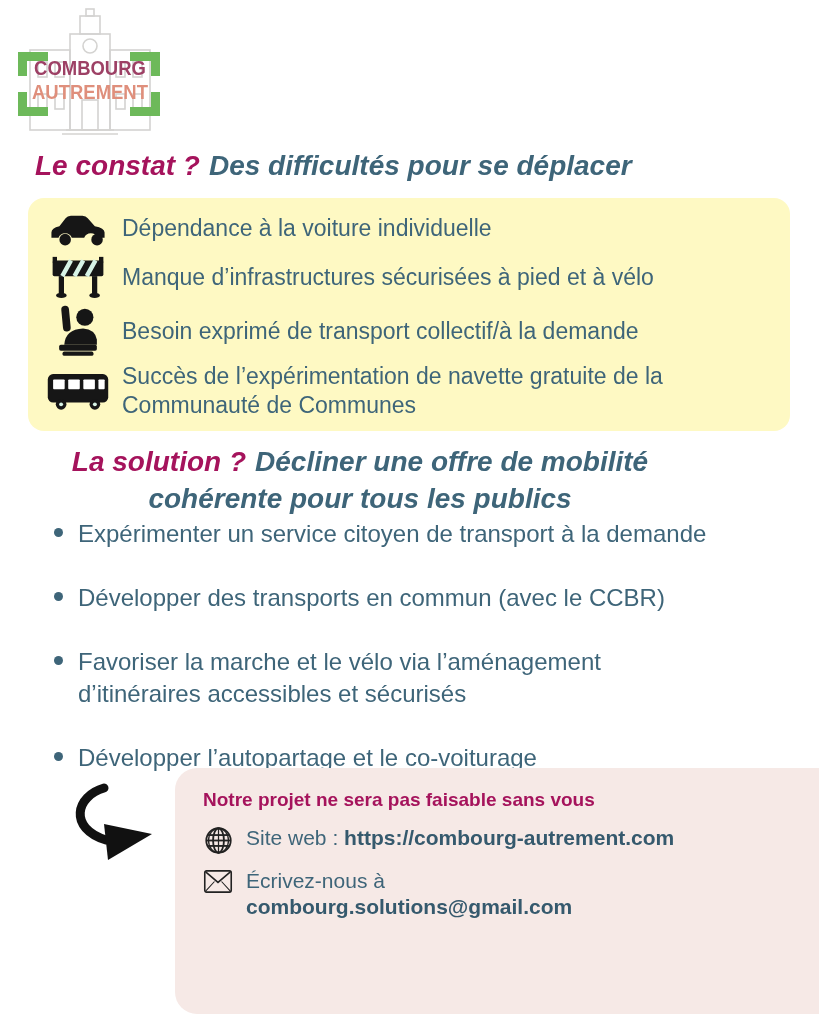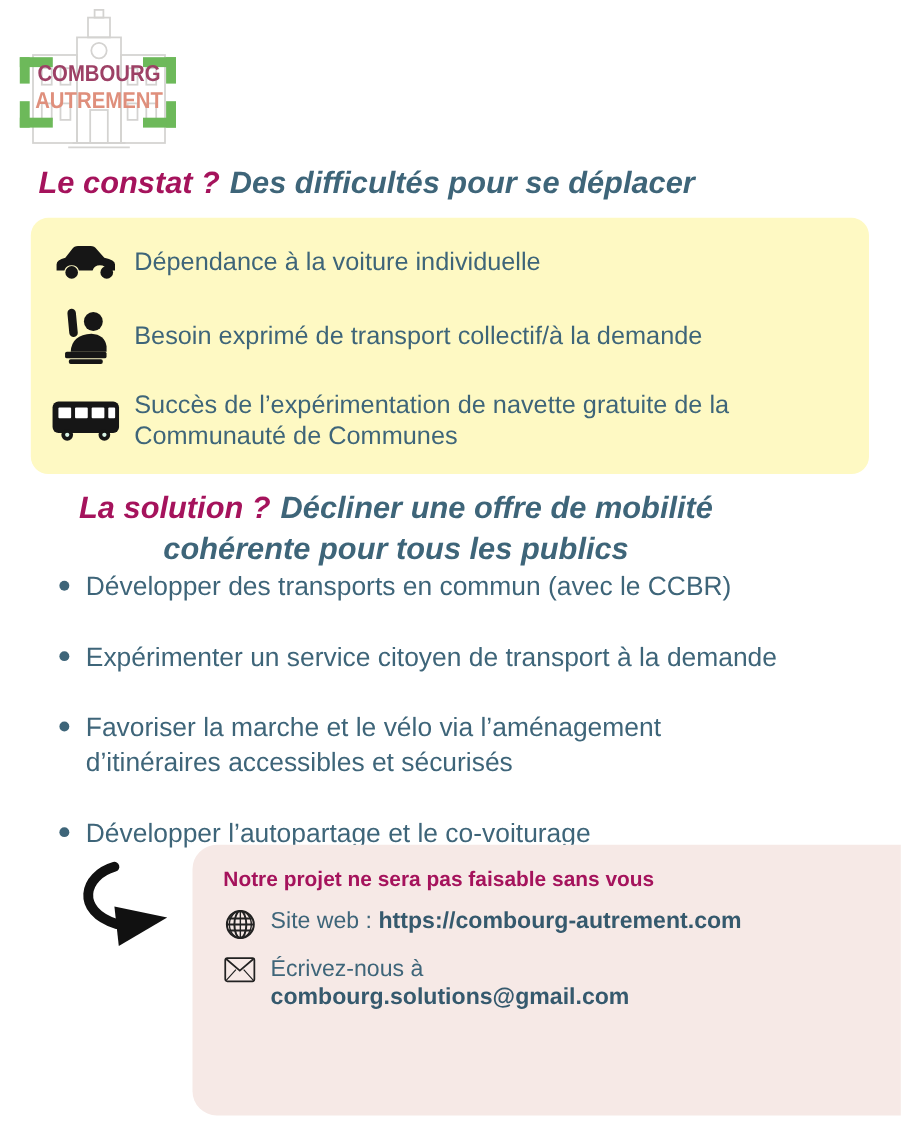--- a/index.html
+++ b/index.html
@@ -123,20 +123,35 @@
       <span class="g-icon">
         <svg width="62" height="42" viewBox="0 0 70 46">
           <path fill="#161616" d="M5 33v-6q0-5 9-7l7-9q2-3 6-3h13q4 0 6 3l8 9q11 2 11 7v6h-8a8 8 0 0 0-15 0H28a8 8 0 0 0-15 0H5z"></path>
           <circle fill="#161616" cx="20.5" cy="35" r="6.5"></circle>
           <circle fill="#161616" cx="56.5" cy="35" r="6.5"></circle>
         </svg>
       </span>
       <span class="g-text">Dépendance à la voiture individuelle</span>
     </div>
 
+    <div class="g-row">
+      <span class="g-icon">
+        <svg width="56" height="48" viewBox="0 0 64 54">
+          <rect fill="#161616" x="10" y="26" width="6" height="20"></rect>
+          <rect fill="#161616" x="48" y="26" width="6" height="20"></rect>
+          <ellipse fill="#161616" cx="13" cy="48" rx="6" ry="3"></ellipse>
+          <ellipse fill="#161616" cx="51" cy="48" rx="6" ry="3"></ellipse>
+          <rect fill="#161616" x="3" y="8" width="58" height="18" rx="2"></rect>
+          <rect fill="#161616" x="3" y="4" width="5" height="6"></rect>
+          <rect fill="#161616" x="56" y="4" width="5" height="6"></rect>
+          <path stroke="#d7f3e6" stroke-width="5" d="M14 26 L24 8 M28 26 L38 8 M42 26 L52 8"></path>
+        </svg>
+      </span>
+      <span class="g-text">Manque d’infrastructures sécurisées à pied et à vélo</span>
+    </div>
 
     <div class="g-row">
       <span class="g-icon">
         <svg width="48" height="54" viewBox="0 0 56 62">
           <path stroke="#161616" stroke-width="9" stroke-linecap="round" d="M13 6 L15 27"></path>
           <circle fill="#161616" cx="36" cy="15" r="10"></circle>
           <path fill="#161616" d="M12 47q1-18 22-19q14 1 16 13v6z"></path>
           <rect fill="#161616" x="6" y="47" width="44" height="7" rx="2"></rect>
           <rect fill="#161616" x="10" y="55" width="36" height="5" rx="2"></rect>
         </svg>
@@ -161,22 +176,22 @@
       <span class="g-text">Succès de l’expérimentation de navette gratuite de la Communauté de Communes</span>
     </div>
 
   </div>
 
   <div class="heading h-solution">
     <span class="h-label">La solution ?</span><span class="h-rest">Décliner une offre de mobilité cohérente pour tous les publics</span>
   </div>
 
   <ul class="bullets">
+    <li><span>Expérimenter un service citoyen de transport à la demande</span></li>
     <li><span>Développer des transports en commun (avec le CCBR)</span></li>
-    <li><span>Expérimenter un service citoyen de transport à la demande</span></li>
     <li><span class="narrow-text">Favoriser la marche et le vélo via l’aménagement d’itinéraires accessibles et sécurisés</span></li>
     <li><span>Développer l’autopartage et le co-voiturage</span></li>
   </ul>
 
   <svg class="arrow" width="108" height="88" viewBox="0 0 108 88">
     <path d="M40 8 C 12 16, 4 48, 42 60" fill="none" stroke="#111111" stroke-width="9" stroke-linecap="round"></path>
     <polygon fill="#111111" points="40,44 88,54 44,80"></polygon>
   </svg>
 
   <div class="pink-box">

